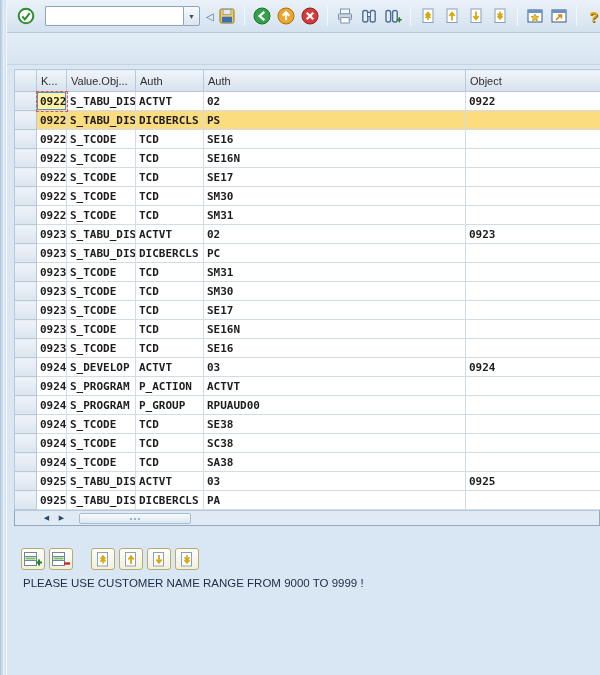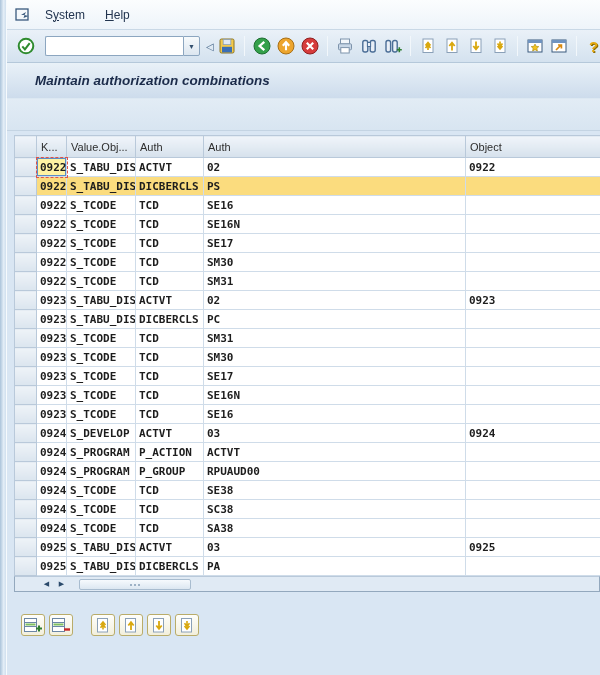--- a/index.html
+++ b/index.html
@@ -50,30 +50,20 @@
   .fb-gap { width:10px; }
   .note { font-size:11.5px; color:#20304b; margin:7px 0 0 9px; white-space:nowrap; }
 </style>
 </head>
 <body>
 
 <div class="window">
   <div class="edge-strip"></div>
   <div class="main">
 
-    <div class="menubar">
-      <button class="screen-menu-btn">
-        <svg width="16" height="14" viewBox="0 0 16 14">
-            <rect x="1" y="1" width="12" height="11" fill="none" stroke="#3a5a7e" stroke-width="1.3"></rect>
-            <path d="M6 7l5-3-1.5 3 4 1-5 2 1-3z" fill="#3a5a7e"></path>
-          </svg>
-      </button>
-      <span class="menu-item"><span>S</span><u>y</u><span>stem</span></span>
-      <span class="menu-item"><span></span><u>H</u><span>elp</span></span>
-    </div>
 
     <div class="toolbar">
       <button class="tb-btn">
         <svg width="18" height="18" viewBox="0 0 18 18">
             <circle cx="9" cy="9" r="7.3" fill="#fff" stroke="#2e8b2e" stroke-width="2"></circle>
             <path d="M5.3 9.4l2.6 3 4.8-6.2" stroke="#2e8b2e" stroke-width="2" fill="none"></path>
           </svg>
       </button>
       <span class="cmd-wrap">
         <input class="cmd-field" value="" placeholder="" style="">
@@ -166,23 +156,20 @@
             <rect x="2" y="3" width="14" height="12" fill="#fff" stroke="#3a5a7e"></rect>
             <rect x="2" y="3" width="14" height="3" fill="#6f93c0"></rect>
             <path d="M6 13l5-5M8 8h3.4v3.4" fill="none" stroke="#d9880e" stroke-width="1.7"></path>
           </svg>
       </button>
       <span class="tb-sep"></span>
       <button class="tb-btn" style="font-size:15px;font-weight:bold;color:#e5a90f;text-shadow:1px 1px 0 #8a6a00;">?</button>
 
     </div>
 
-    <div class="titlebar">
-      <span class="page-title">Maintain authorization combinations</span>
-    </div>
     <div class="appbar"></div>
 
     <div class="content">
       <table class="grid">
         <colgroup>
             <col class="c-sel">
             <col class="c-k">
             <col class="c-obj">
             <col class="c-fld">
             <col class="c-val">
@@ -422,15 +409,16 @@
             </svg>
         </button>
         <button class="fb">
           <svg width="16" height="17" viewBox="0 0 16 17">
               <rect x="2.5" y="1.5" width="10" height="13.5" fill="#fff" stroke="#8aa0b8"></rect>
               <path d="M8 4v7M5.5 9l2.5 3 2.5-3M5.5 6.2l2.5 3 2.5-3" fill="none" stroke="#d9a80e" stroke-width="1.6"></path>
             </svg>
         </button>
       </div>
 
+      <div class="note">PLEASE USE CUSTOMER NAME RANGE FROM 9000 TO 9999 !</div>
     </div>
   </div>
 </div>
 
 </body></html>

